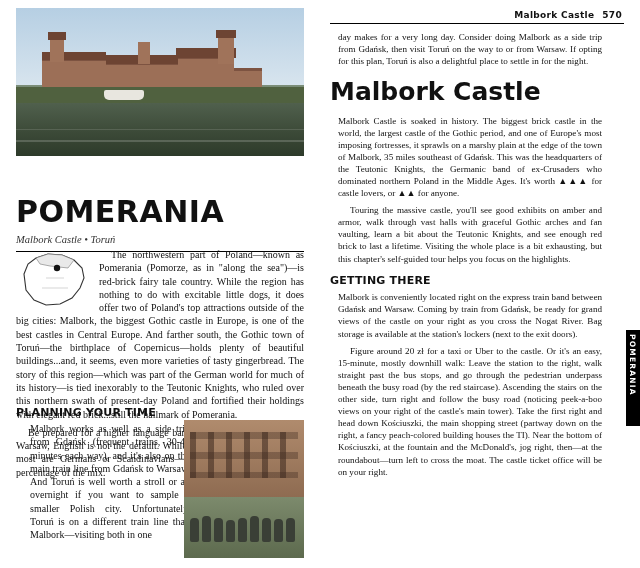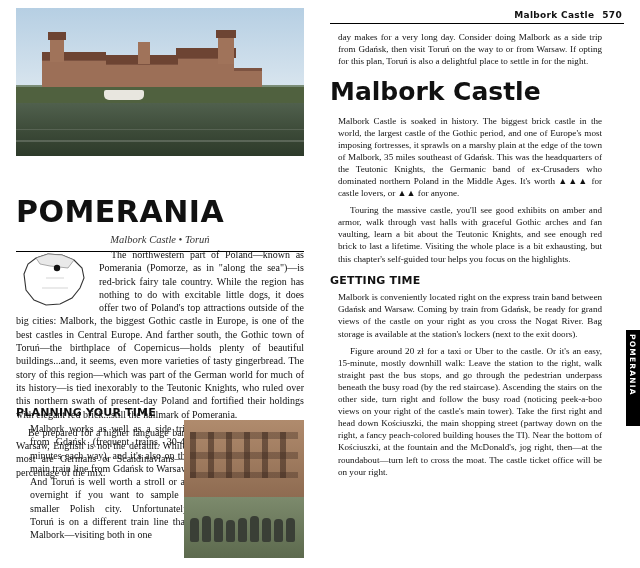--- a/index.html
+++ b/index.html
@@ -115,21 +115,20 @@
     color: #111111;
     margin: 0;
     line-height: 1.05;
   }
   .chapter-sub {
     font-family: "Liberation Serif", serif;
     font-style: italic;
     font-size: 10.5px;
     color: #333333;
     margin-top: 6px;
-    text-align: center;
   }
   .rule {
     margin-top: 6px;
     border-bottom: 1px solid #000000;
     width: 288px;
   }
   .map-svg { display: block; }
 
   .body-text {
     font-size: 10px;
@@ -366,21 +365,21 @@
     <div class="head-rule"></div>
 
     <div class="right-body">
       <p class="noindent">day makes for a very long day. Consider doing Malbork as a side trip from Gdańsk, then visit Toruń on the way to or from Warsaw. If opting for this plan, Toruń is also a delightful place to settle in for the night.</p>
 
       <h2 class="section-title">Malbork Castle</h2>
 
       <p class="noindent">Malbork Castle is soaked in history. The biggest brick castle in the world, the largest castle of the Gothic period, and one of Europe's most imposing fortresses, it sprawls on a marshy plain at the edge of the town of Malbork, 35 miles southeast of Gdańsk. This was the headquarters of the Teutonic Knights, the Germanic band of ex-Crusaders who dominated northern Poland in the Middle Ages. It's worth ▲▲▲ for castle lovers, or ▲▲ for anyone.</p>
       <p>Touring the massive castle, you'll see good exhibits on amber and armor, walk through vast halls with graceful Gothic arches and fan vaulting, learn a bit about the Teutonic Knights, and see enough red brick to last a lifetime. Visiting the whole place is a bit exhausting, but this chapter's self-guided tour helps you focus on the highlights.</p>
 
-      <div class="sub-head">GETTING TIME</div>
+      <div class="sub-head">GETTING THERE</div>
       <p class="noindent">Malbork is conveniently located right on the express train band between Gdańsk and Warsaw. Coming by train from Gdańsk, be ready for grand views of the castle on your right as you cross the Nogat River. Bag storage is available at the station's lockers (next to the exit doors).</p>
       <p>Figure around 20 zł for a taxi or Uber to the castle. Or it's an easy, 15-minute, mostly downhill walk: Leave the station to the right, walk straight past the bus stops, and go through the pedestrian underpass beneath the busy road (by the red staircase). Ascending the stairs on the other side, turn right and follow the busy road (noticing peek-a-boo views on your right of the castle's main tower). Take the first right and head down Kościuszki, the main shopping street (partway down on the right, a fancy peach-colored building houses the TI). Near the bottom of Kościuszki, at the fountain and the McDonald's, jog right, then—at the roundabout—turn left to cross the moat. The castle ticket office will be on your right.</p>
     </div>
 
     <div class="side-tab">
       <span>POMERANIA</span>
     </div>
   </div>
 
 </div>

